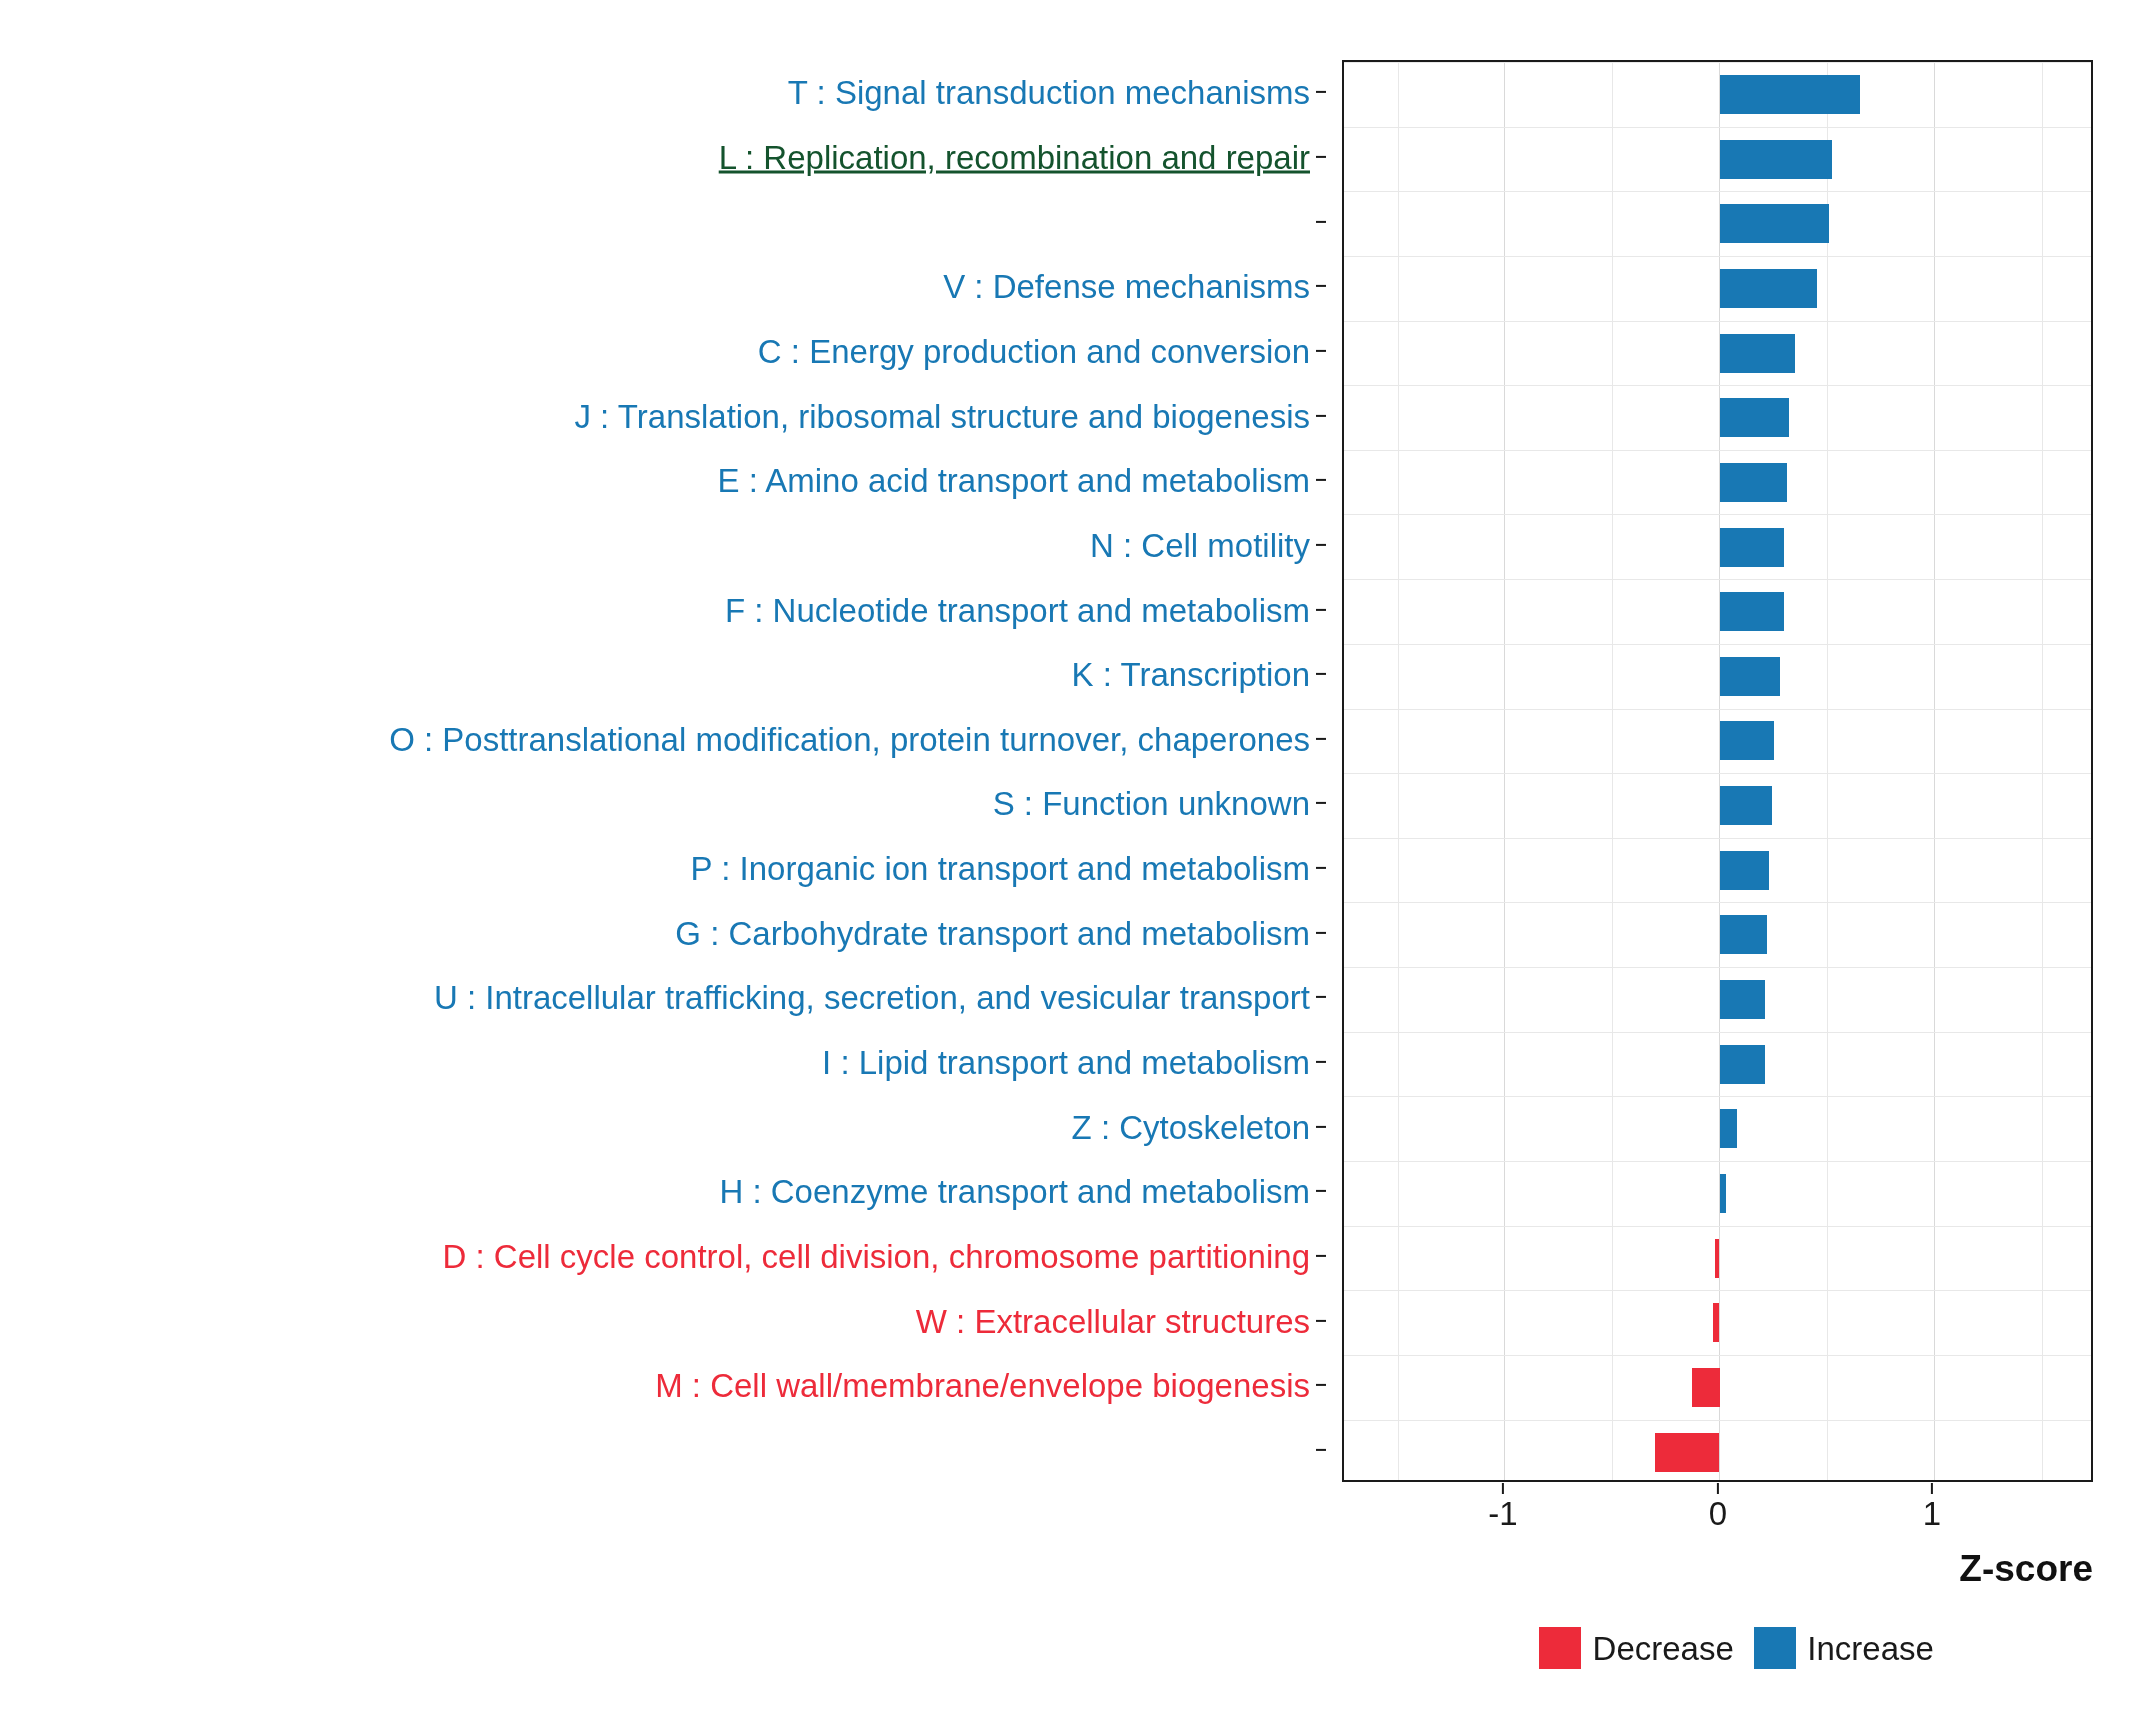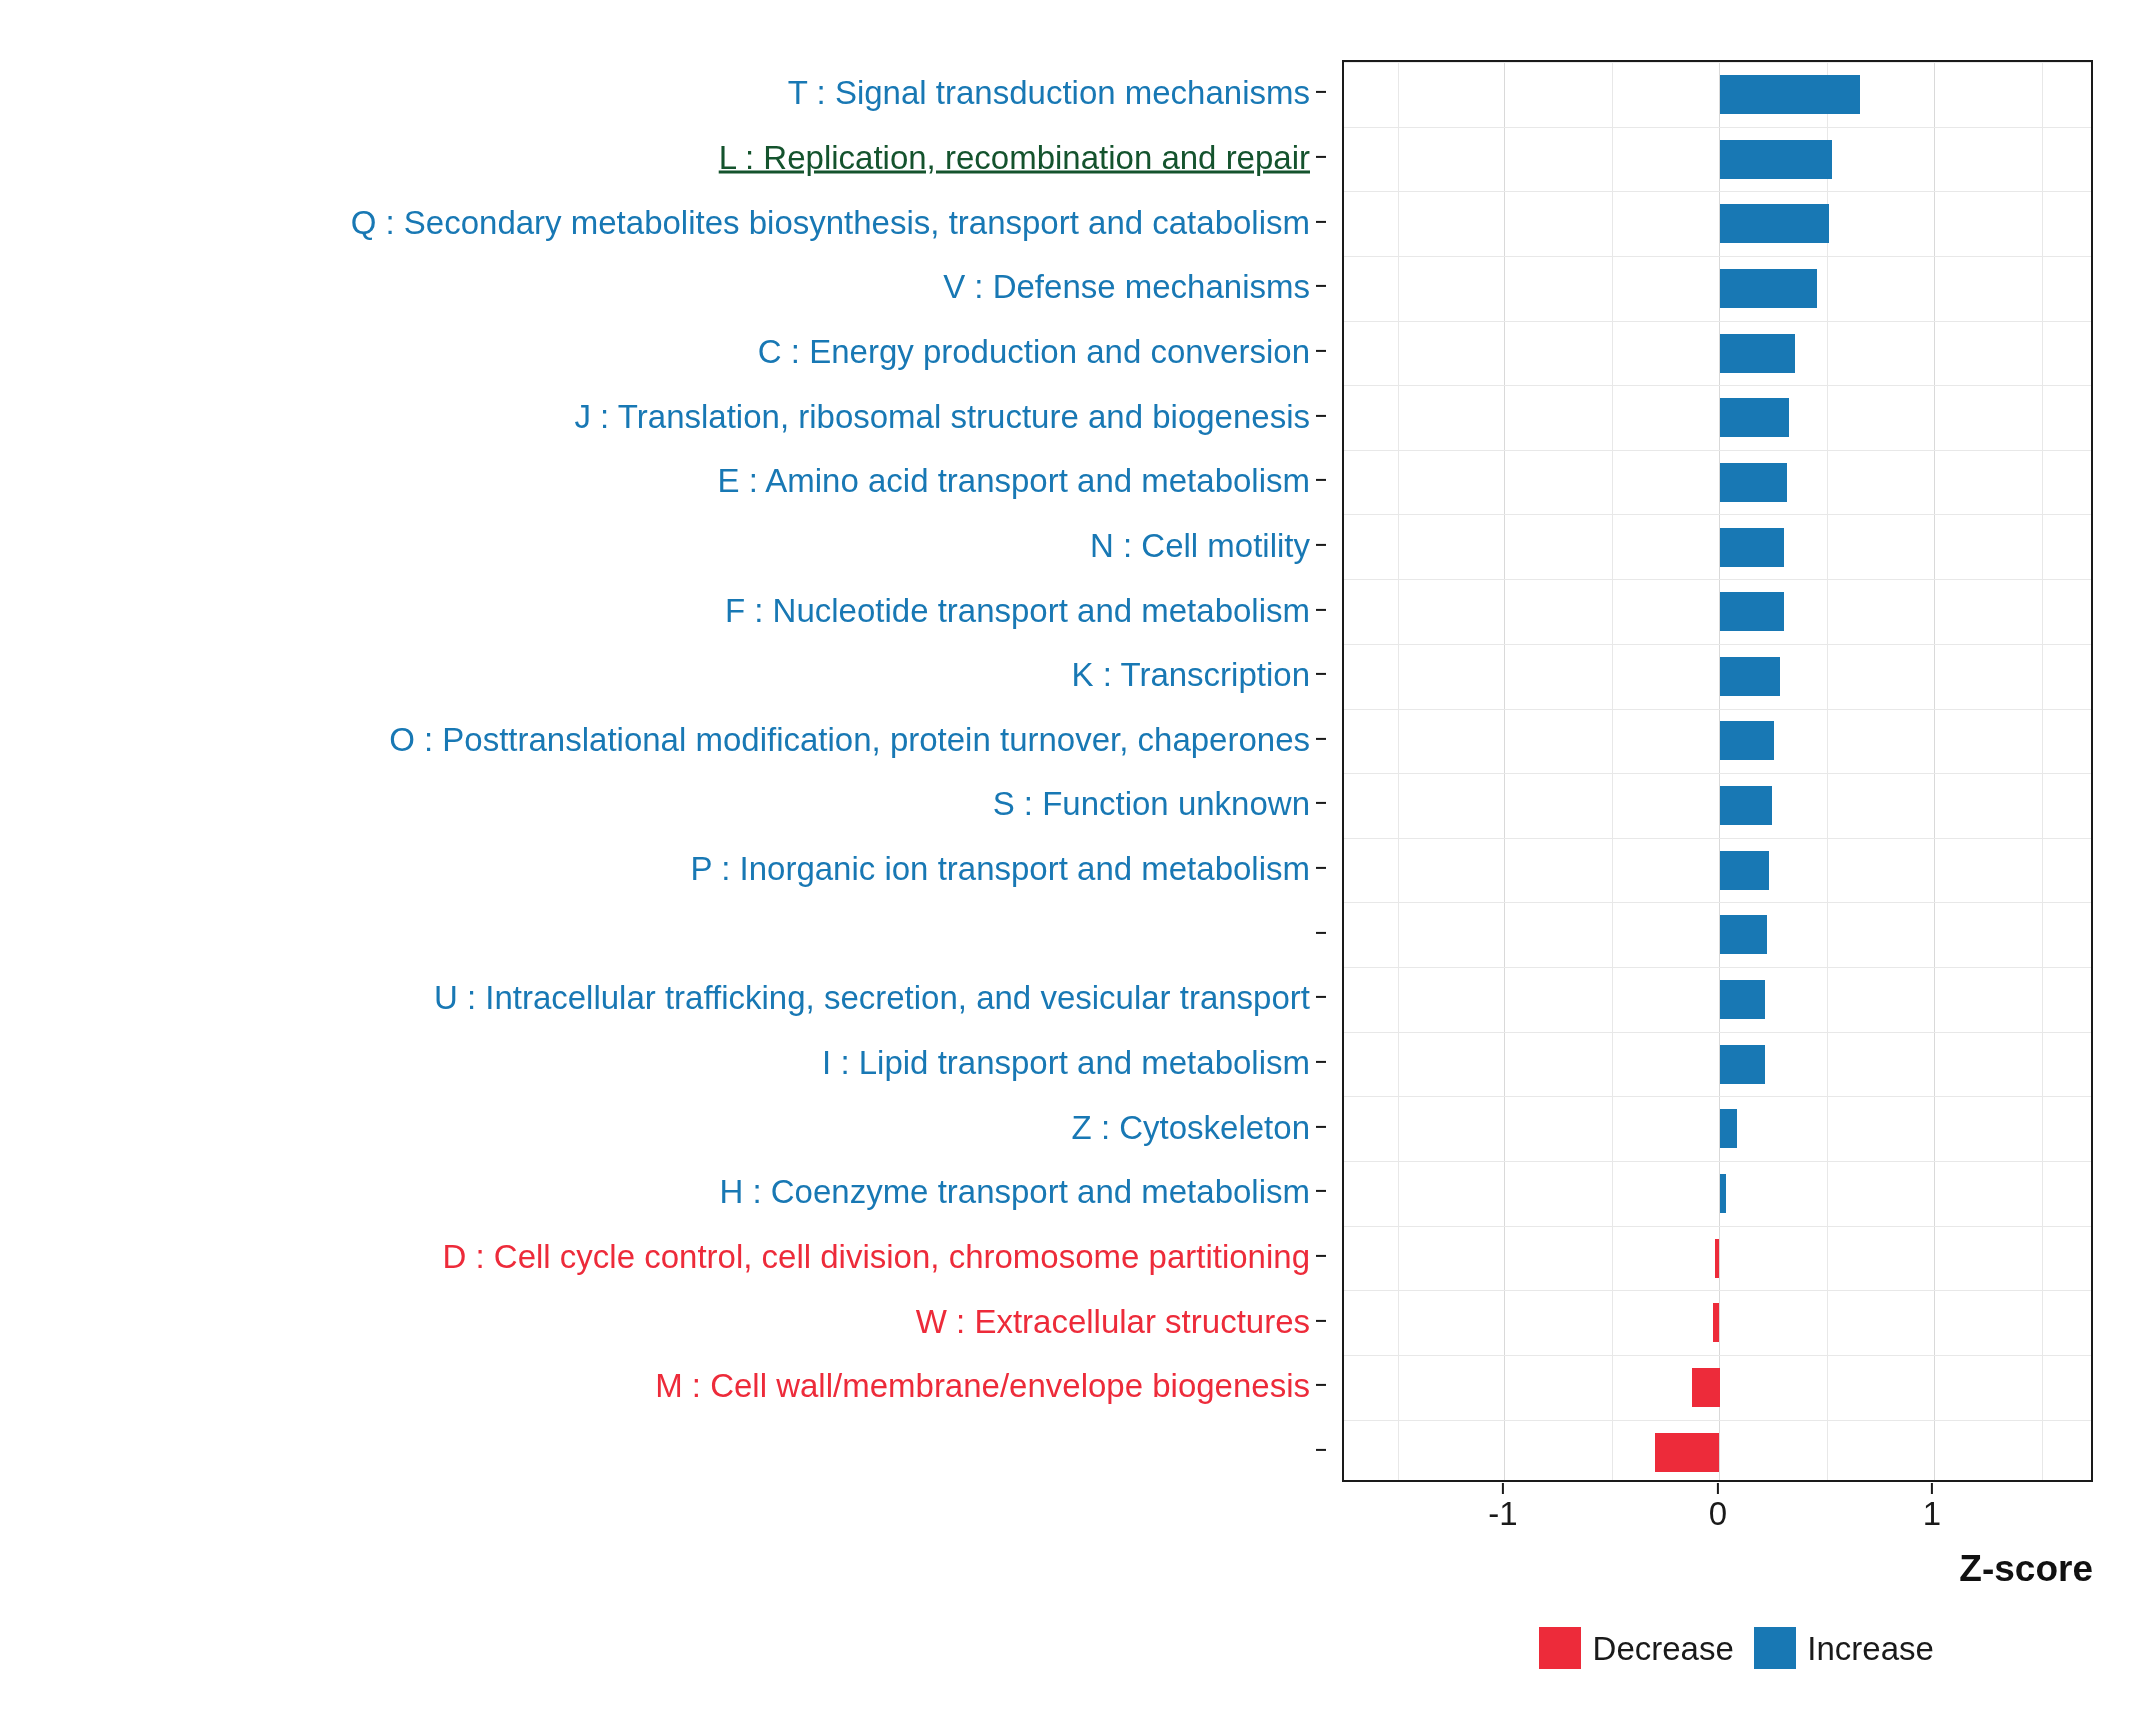--- a/index.html
+++ b/index.html
@@ -150,21 +150,20 @@
 </head>
 <body>
 
 <div id="chart-root">
 
   <div id="labels-col">
       <div class="cat-label" style="top: 32px; color: rgb(24, 120, 180);">T : Signal transduction mechanisms</div>
       <div class="tick-mark" style="top: 32px;"></div>
       <div class="cat-label" style="top: 97px; color: #14532d; text-decoration: underline;">L : Replication, recombination and repair</div>
       <div class="tick-mark" style="top: 97px;"></div>
-      <div class="cat-label" style="top: 162px; color: rgb(24, 120, 180);">Q : Secondary metabolites biosynthesis, transport and catabolism</div>
       <div class="tick-mark" style="top: 162px;"></div>
       <div class="cat-label" style="top: 226px; color: rgb(24, 120, 180);">V : Defense mechanisms</div>
       <div class="tick-mark" style="top: 226px;"></div>
       <div class="cat-label" style="top: 291px; color: rgb(24, 120, 180); margin-left: 17px;">C : Energy production and conversion</div>
       <div class="tick-mark" style="top: 291px;"></div>
       <div class="cat-label" style="top: 356px; color: rgb(24, 120, 180);">J : Translation, ribosomal structure and biogenesis</div>
       <div class="tick-mark" style="top: 356px;"></div>
       <div class="cat-label" style="top: 420px; color: rgb(24, 120, 180);">E : Amino acid transport and metabolism</div>
       <div class="tick-mark" style="top: 420px;"></div>
       <div class="cat-label" style="top: 485px; color: rgb(24, 120, 180);">N : Cell motility</div>
@@ -172,20 +171,21 @@
       <div class="cat-label" style="top: 550px; color: rgb(24, 120, 180);">F : Nucleotide transport and metabolism</div>
       <div class="tick-mark" style="top: 550px;"></div>
       <div class="cat-label" style="top: 614px; color: rgb(24, 120, 180);">K : Transcription</div>
       <div class="tick-mark" style="top: 614px;"></div>
       <div class="cat-label" style="top: 679px; color: rgb(24, 120, 180);">O : Posttranslational modification, protein turnover, chaperones</div>
       <div class="tick-mark" style="top: 679px;"></div>
       <div class="cat-label" style="top: 743px; color: rgb(24, 120, 180);">S : Function unknown</div>
       <div class="tick-mark" style="top: 743px;"></div>
       <div class="cat-label" style="top: 808px; color: rgb(24, 120, 180);">P : Inorganic ion transport and metabolism</div>
       <div class="tick-mark" style="top: 808px;"></div>
+      <div class="cat-label" style="top: 873px; color: rgb(24, 120, 180);">G : Carbohydrate transport and metabolism</div>
       <div class="tick-mark" style="top: 873px;"></div>
       <div class="cat-label" style="top: 937px; color: rgb(24, 120, 180);">U : Intracellular trafficking, secretion, and vesicular transport</div>
       <div class="tick-mark" style="top: 937px;"></div>
       <div class="cat-label" style="top: 1002px; color: rgb(24, 120, 180);">I : Lipid transport and metabolism</div>
       <div class="tick-mark" style="top: 1002px;"></div>
       <div class="cat-label" style="top: 1067px; color: rgb(24, 120, 180);">Z : Cytoskeleton</div>
       <div class="tick-mark" style="top: 1067px;"></div>
       <div class="cat-label" style="top: 1131px; color: rgb(24, 120, 180);">H : Coenzyme transport and metabolism</div>
       <div class="tick-mark" style="top: 1131px;"></div>
       <div class="cat-label" style="top: 1196px; color: rgb(237, 43, 58);">D : Cell cycle control, cell division, chromosome partitioning</div>

